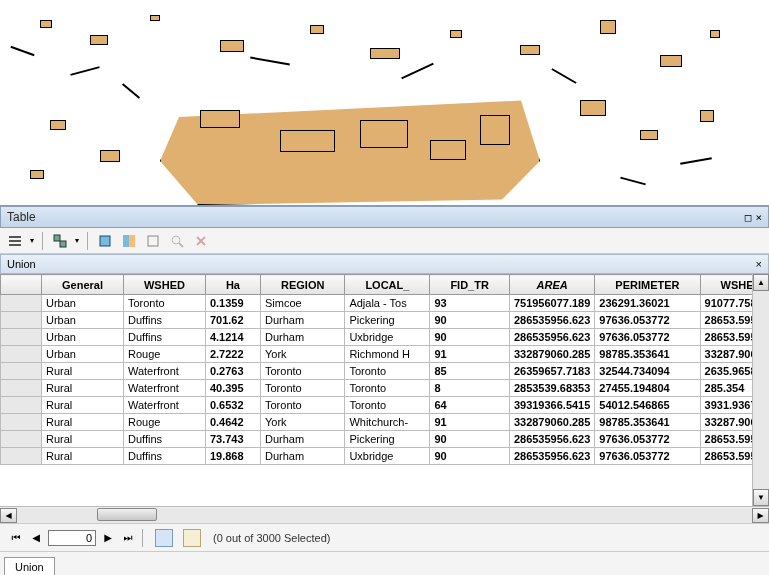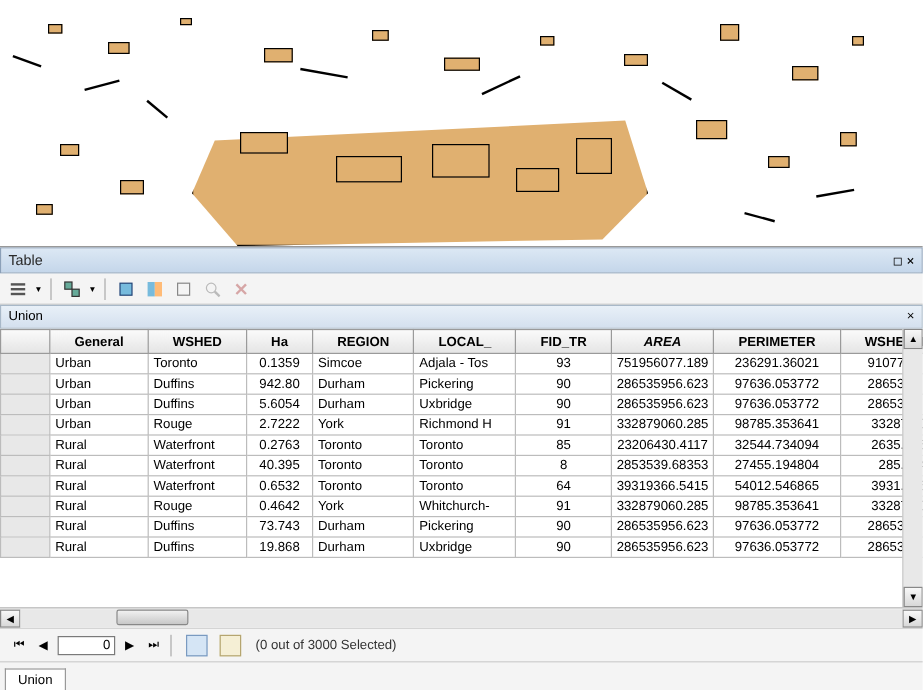--- a/index.html
+++ b/index.html
@@ -18,21 +18,21 @@
   .tb-btn { width: 18px; height: 18px; display: inline-flex; align-items: center; justify-content: center; cursor: pointer; }
   .tb-sep { width: 1px; height: 18px; background: #aaa; margin: 0 2px; }
   
   .union-bar { background: linear-gradient(#e8f0f8, #d4e0ee); height: 20px; display: flex; align-items: center; justify-content: space-between; padding: 0 6px; border: 1px solid #a8b8c8; }
   
   .grid-container { flex: 1; overflow: hidden; background: #fff; position: relative; }
   table.grid { border-collapse: collapse; width: 100%; font-size: 11px; }
   table.grid th { background: linear-gradient(#fafafa,#e4e4e4); border: 1px solid #9a9a9a; padding: 2px 20px; font-weight: bold; text-align: center; height: 20px; white-space: nowrap; }
   table.grid td { border: 1px solid #bcbcbc; padding: 1px 4px; height: 17px; white-space: nowrap; overflow: hidden; }
   table.grid td.rowhdr { background: #e8e8e8; width: 14px; }
-  table.grid td.num { text-align: center; }
+  table.grid td.num { text-align: left; font-weight: bold; }
   .col-general { width: 52px; }
   .col-wshed { width: 70px; }
   .col-ha { width: 46px; text-align: right; }
   .col-region { width: 62px; }
   .col-local { width: 82px; }
   .col-fid { width: 48px; text-align: right; }
   .col-area { width: 114px; text-align: right; font-style: italic; }
   .col-perim { width: 110px; text-align: right; }
   .col-wha { width: 90px; text-align: right; }
   
@@ -182,33 +182,33 @@
           <td>Adjala - Tos</td>
           <td class="num">93</td>
           <td class="num">751956077.189</td>
           <td class="num">236291.36021</td>
           <td class="num">91077.7586</td>
         </tr>
         <tr>
           <td class="rowhdr"></td>
           <td>Urban</td>
           <td>Duffins</td>
-          <td class="num">942.80</td>
+          <td class="num">701.62</td>
           <td>Durham</td>
           <td>Pickering</td>
           <td class="num">90</td>
           <td class="num">286535956.623</td>
           <td class="num">97636.053772</td>
           <td class="num">28653.5957</td>
         </tr>
         <tr>
           <td class="rowhdr"></td>
           <td>Urban</td>
           <td>Duffins</td>
-          <td class="num">5.6054</td>
+          <td class="num">4.1214</td>
           <td>Durham</td>
           <td>Uxbridge</td>
           <td class="num">90</td>
           <td class="num">286535956.623</td>
           <td class="num">97636.053772</td>
           <td class="num">28653.5957</td>
         </tr>
         <tr>
           <td class="rowhdr"></td>
           <td>Urban</td>
@@ -222,21 +222,21 @@
           <td class="num">33287.906</td>
         </tr>
         <tr>
           <td class="rowhdr"></td>
           <td>Rural</td>
           <td>Waterfront</td>
           <td class="num">0.2763</td>
           <td>Toronto</td>
           <td>Toronto</td>
           <td class="num">85</td>
-          <td class="num">23206430.4117</td>
+          <td class="num">26359657.7183</td>
           <td class="num">32544.734094</td>
           <td class="num">2635.9658</td>
         </tr>
         <tr>
           <td class="rowhdr"></td>
           <td>Rural</td>
           <td>Waterfront</td>
           <td class="num">40.395</td>
           <td>Toronto</td>
           <td>Toronto</td>

